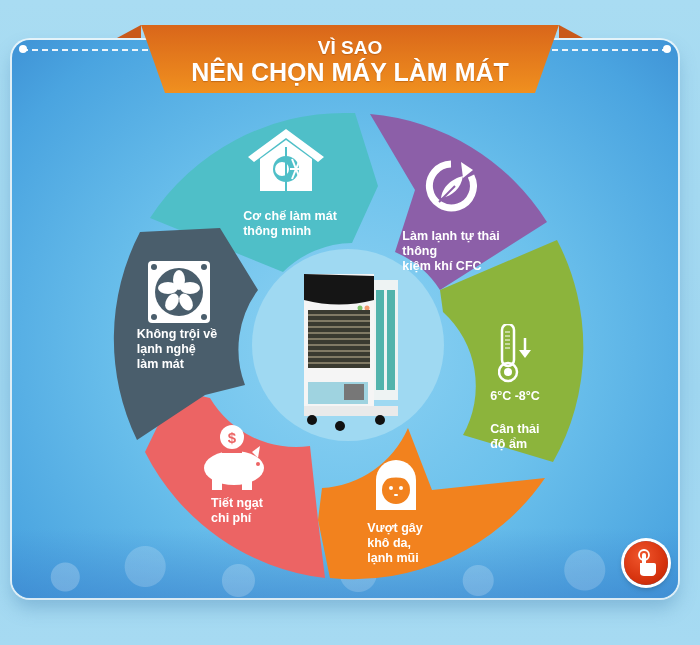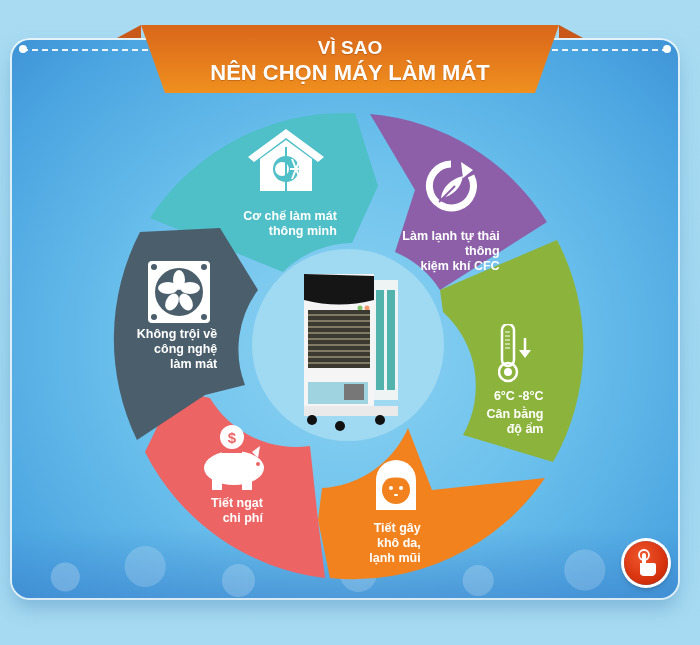--- a/index.html
+++ b/index.html
@@ -34,25 +34,25 @@
   .banner {
     position: absolute; left: 117px; top: 25px; width: 466px; height: 68px;
   }
   .banner svg { position: absolute; left: 0; top: 0; }
   .banner-text {
     position: absolute; left: 0; right: 0; top: 10px; text-align: center;
     color: #fff; font-weight: bold; line-height: 25px;
     text-shadow: 0 1px 1px rgba(120,50,0,0.35);
   }
   .banner-line1 { font-size: 19px; display: block; }
-  .banner-line2 { font-size: 22px; display: block; }
+  .banner-line2 { font-size: 25px; display: block; }
   .ring { position: absolute; left: 0; top: 0; }
   .seg-label {
     position: absolute; color: #fff; font-weight: bold; font-size: 12.5px;
-    line-height: 15px; text-align: right; white-space: nowrap;
+    line-height: 15px; text-align: left; white-space: nowrap;
     transform: translateX(-50%);
   }
   .icon { position: absolute; }
   .product { position: absolute; left: 300px; top: 270px; width: 100px; height: 165px; }
   .touch-btn {
     position: absolute; left: 624px; top: 541px; width: 44px; height: 44px; border-radius: 50%;
     background: radial-gradient(circle at 40% 35%, #f0562c 0%, #d6330e 60%, #b52405 100%);
     box-shadow: 0 0 0 3px #fff, 0 3px 6px rgba(0,0,0,0.35);
     cursor: pointer;
   }
@@ -179,36 +179,36 @@
 <div class="seg-label" style="left:290px;top:209px">
   <div>Cơ chế làm mát</div>
   <div>thông minh</div>
 </div>
 <div class="seg-label" style="left:451px;top:229px">
   <div>Làm lạnh tự thải</div>
   <div>thông</div>
   <div>kiệm khí CFC</div>
 </div>
 <div class="seg-label" style="left:515px;top:389px">
-  <div style="margin-bottom:3px">6°C -8°C</div>
-  <div>Cân bằng</div>
+  <div style="margin-bottom:18px">6°C -8°C</div>
+  <div>Cân thải</div>
   <div>độ ẩm</div>
 </div>
 <div class="seg-label" style="left:395px;top:521px">
-  <div>Tiết gây</div>
+  <div>Vượt gây</div>
   <div>khô da,</div>
   <div>lạnh mũi</div>
 </div>
 <div class="seg-label" style="left:237px;top:496px">
   <div>Tiết ngạt</div>
   <div>chi phí</div>
 </div>
 <div class="seg-label" style="left:177px;top:327px">
   <div>Không trội về</div>
-  <div>công nghệ</div>
+  <div>lạnh nghệ</div>
   <div>làm mát</div>
 </div>
 
 <svg class="product" viewBox="0 0 100 165">
   <rect x="72" y="10" width="26" height="120" fill="#eef3f3"></rect>
   <rect x="76" y="20" width="8" height="100" fill="#2aa39a" opacity="0.8"></rect>
   <rect x="87" y="20" width="8" height="100" fill="#2aa39a" opacity="0.8"></rect>
   <rect x="4" y="4" width="70" height="132" fill="#f5f5f5"></rect>
   <path d="M4,4 L74,6 L74,30 C50,36 28,36 4,30 Z" fill="#151515"></path>
   <circle cx="60" cy="38" r="2.5" fill="#7cc36a"></circle>

